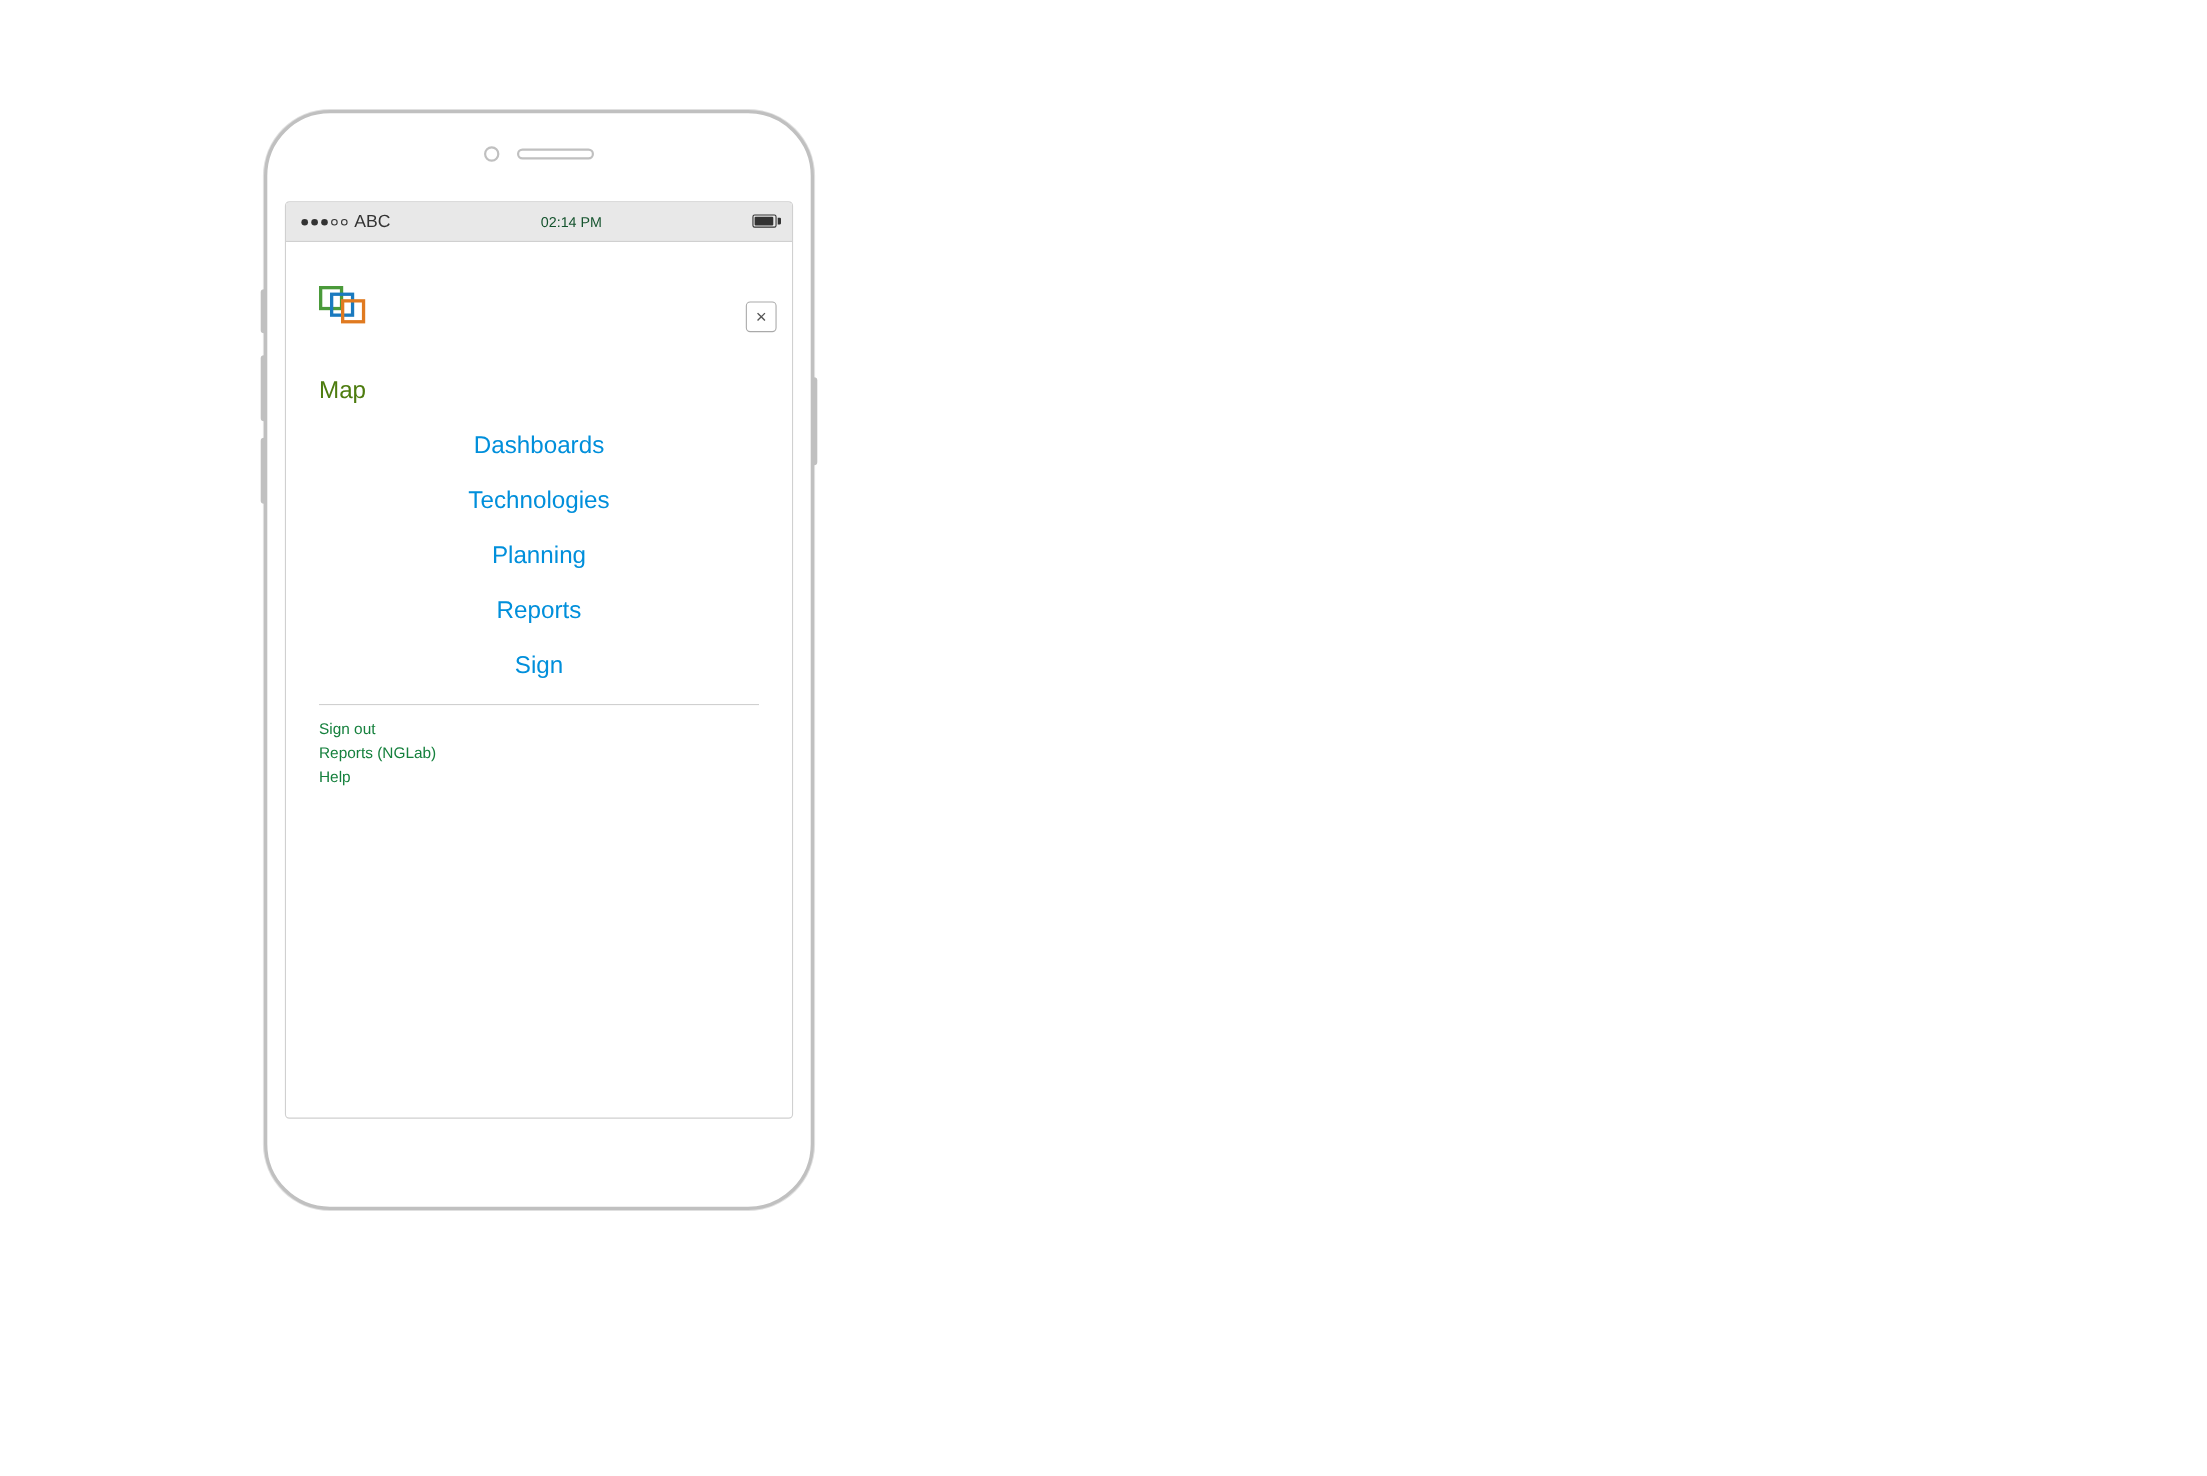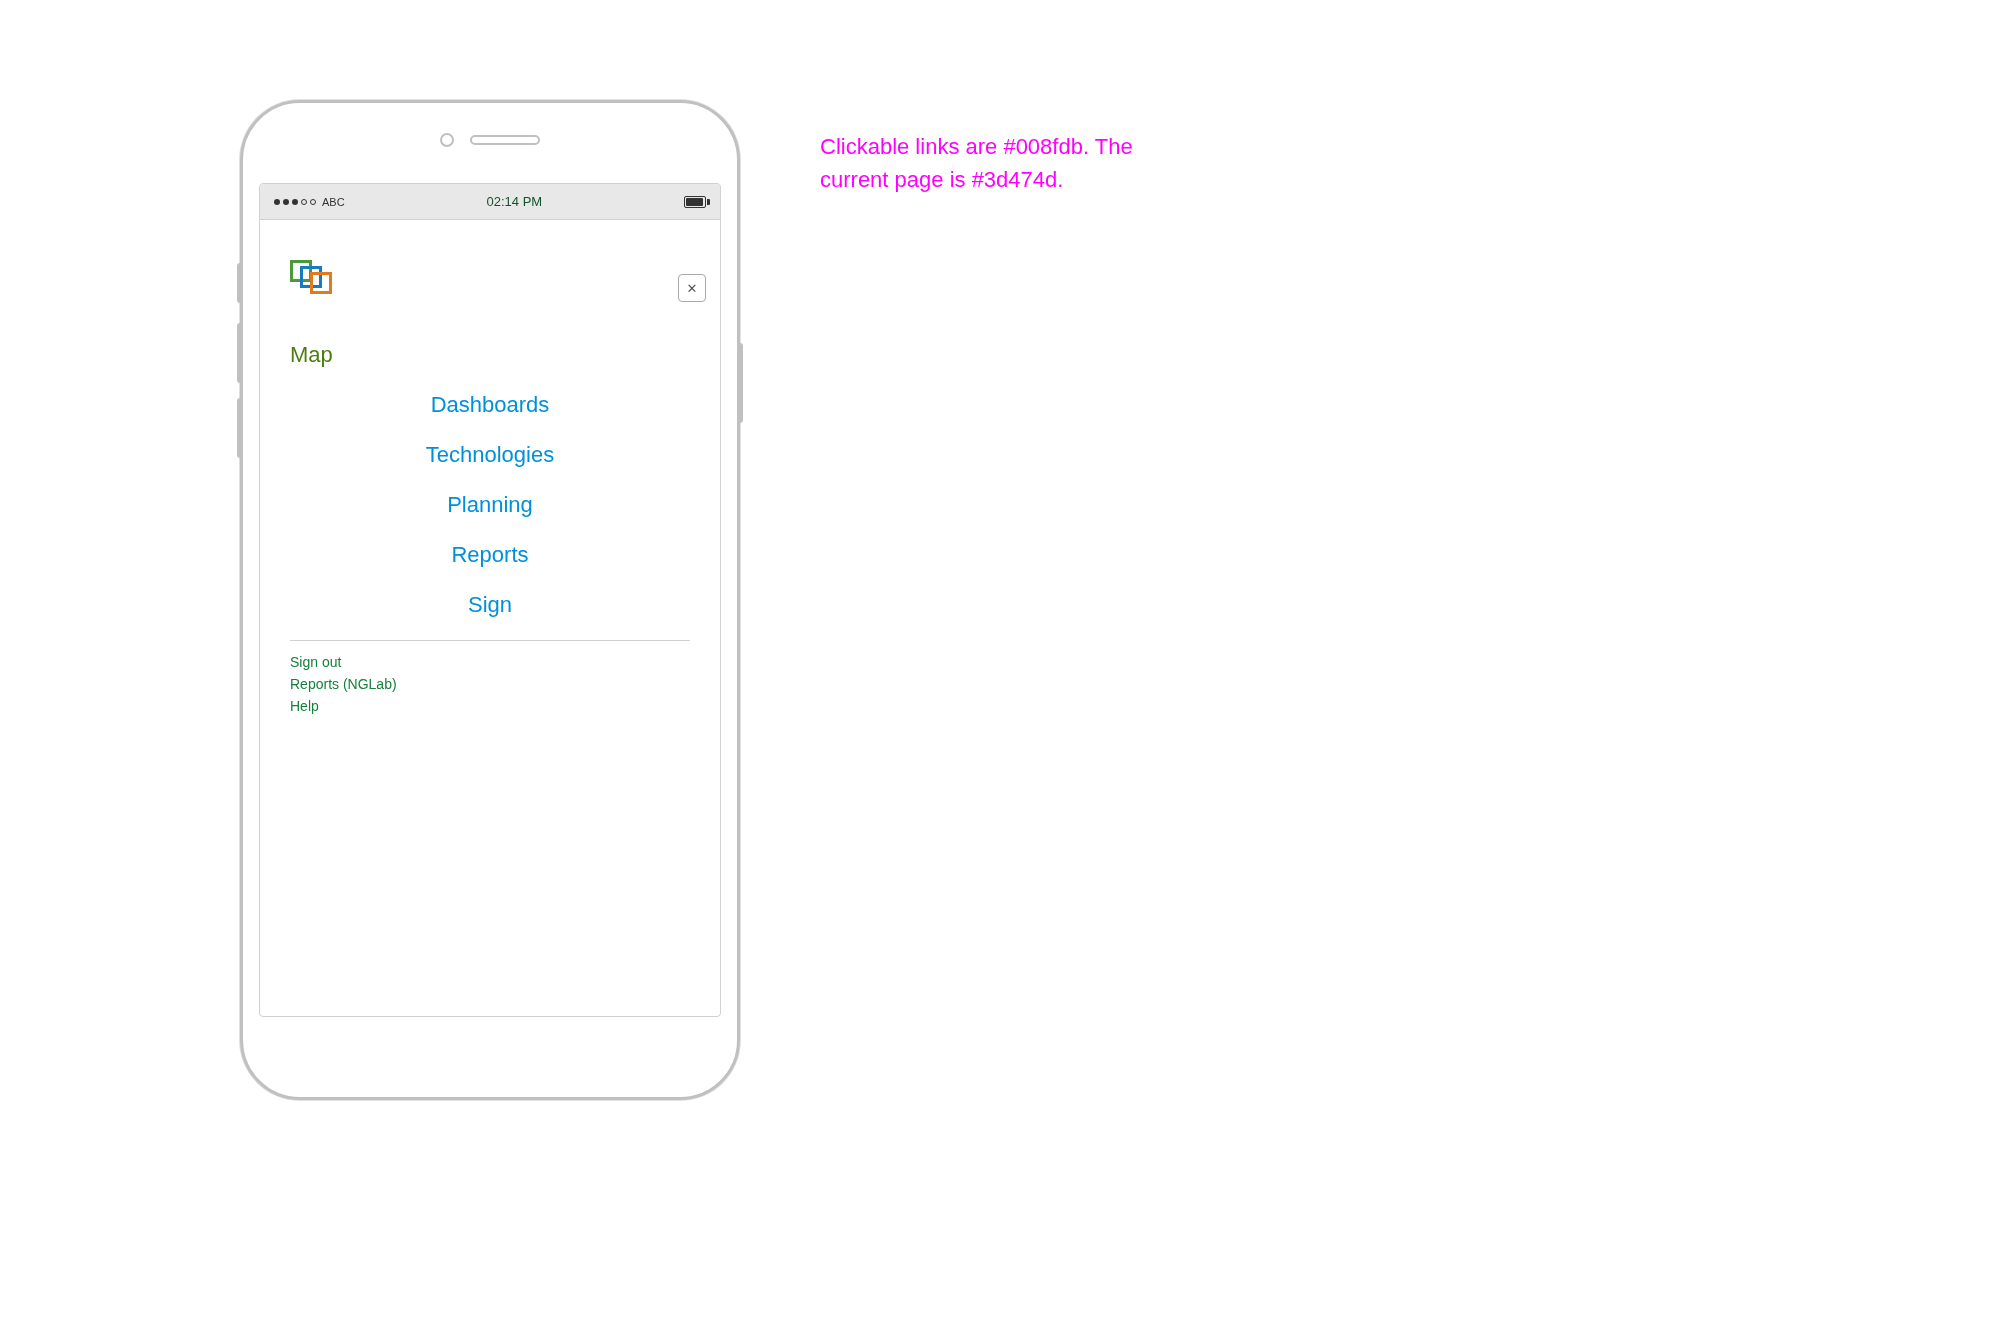--- a/index.html
+++ b/index.html
@@ -138,21 +138,21 @@
       align-items: flex-end;
     }
     .dot {
       width: 6px;
       height: 6px;
       border-radius: 50%;
     }
     .dot.filled { background: #333; }
     .dot.empty { border: 1.5px solid #333; background: transparent; }
     .carrier-name {
-      font-size: 11px;
+      font-size: 16px;
       color: #333;
     }
     .status-time {
       font-size: 13px;
       color: #14532d;
       font-weight: 500;
     }
     .battery-icon {
       display: inline-block;
       width: 22px;
@@ -273,21 +273,20 @@
       font-size: 14px;
       color: #15803d;
       padding: 3px 0;
       cursor: pointer;
     }
   </style>
 </head>
 <body>
 
 <div class="annotation">
-  <p>Clickable links are #008fdb. The current page is #3d474d.</p>
 </div>
 
 <div class="phone-shell">
 
   <div class="phone-side-btn-left-top"></div>
   <div class="phone-side-btn-left-mid1"></div>
   <div class="phone-side-btn-left-mid2"></div>
   <div class="phone-side-btn-right"></div>
 
   <div class="phone-top-buttons">

